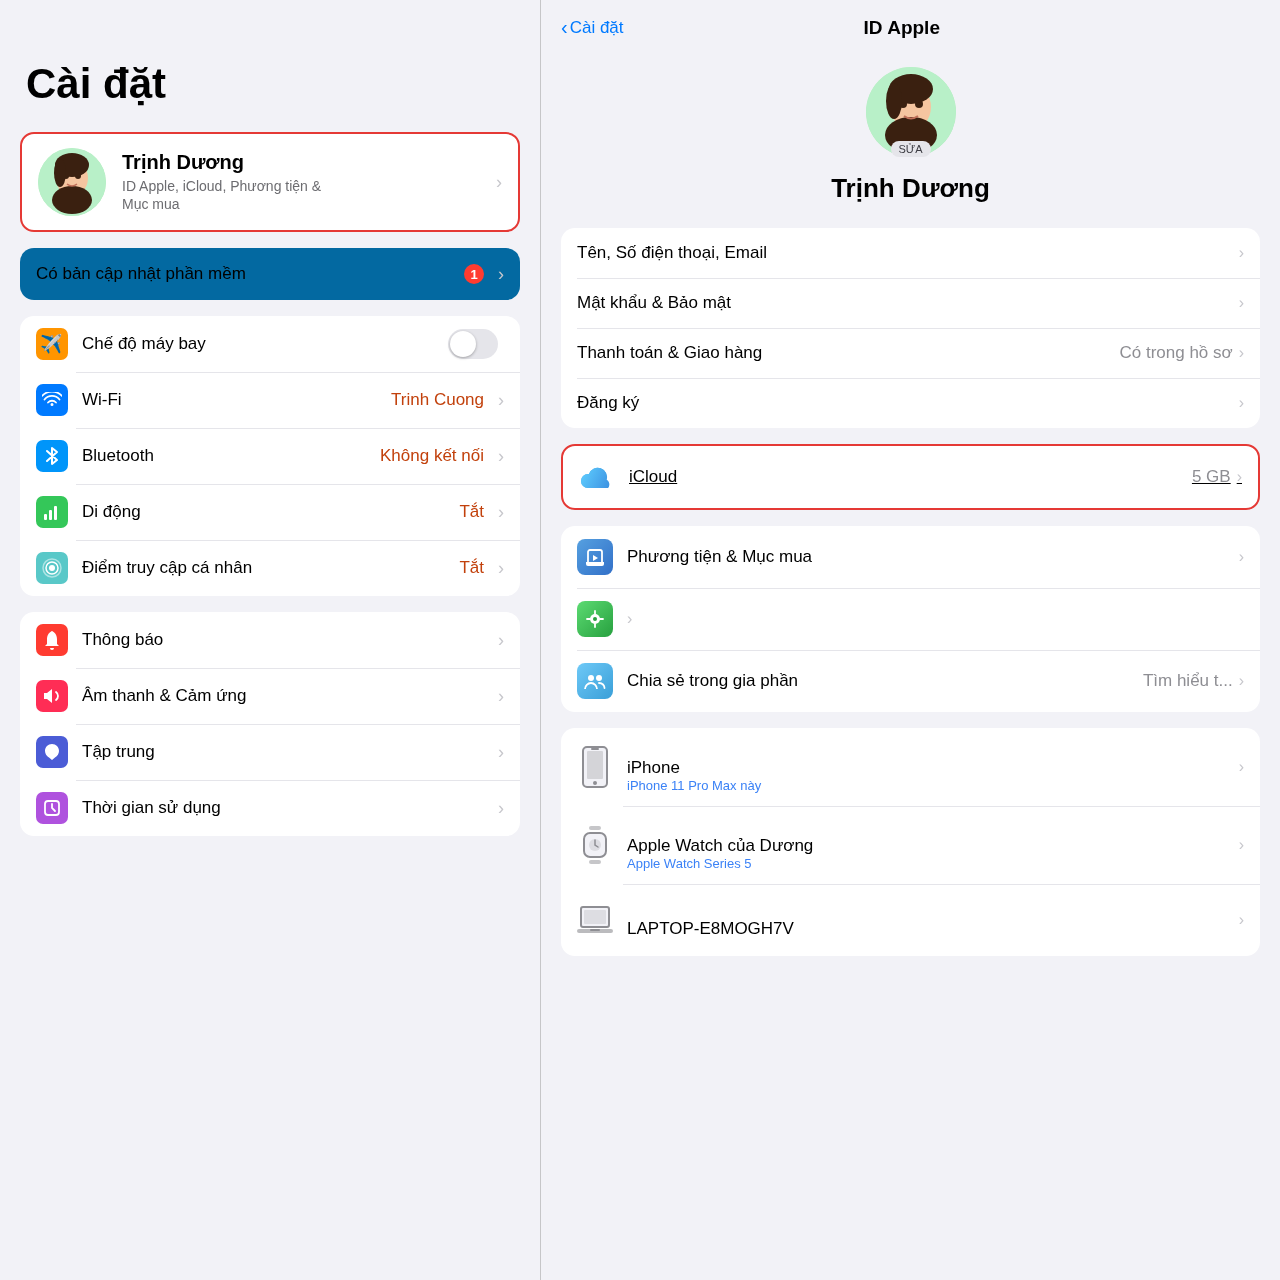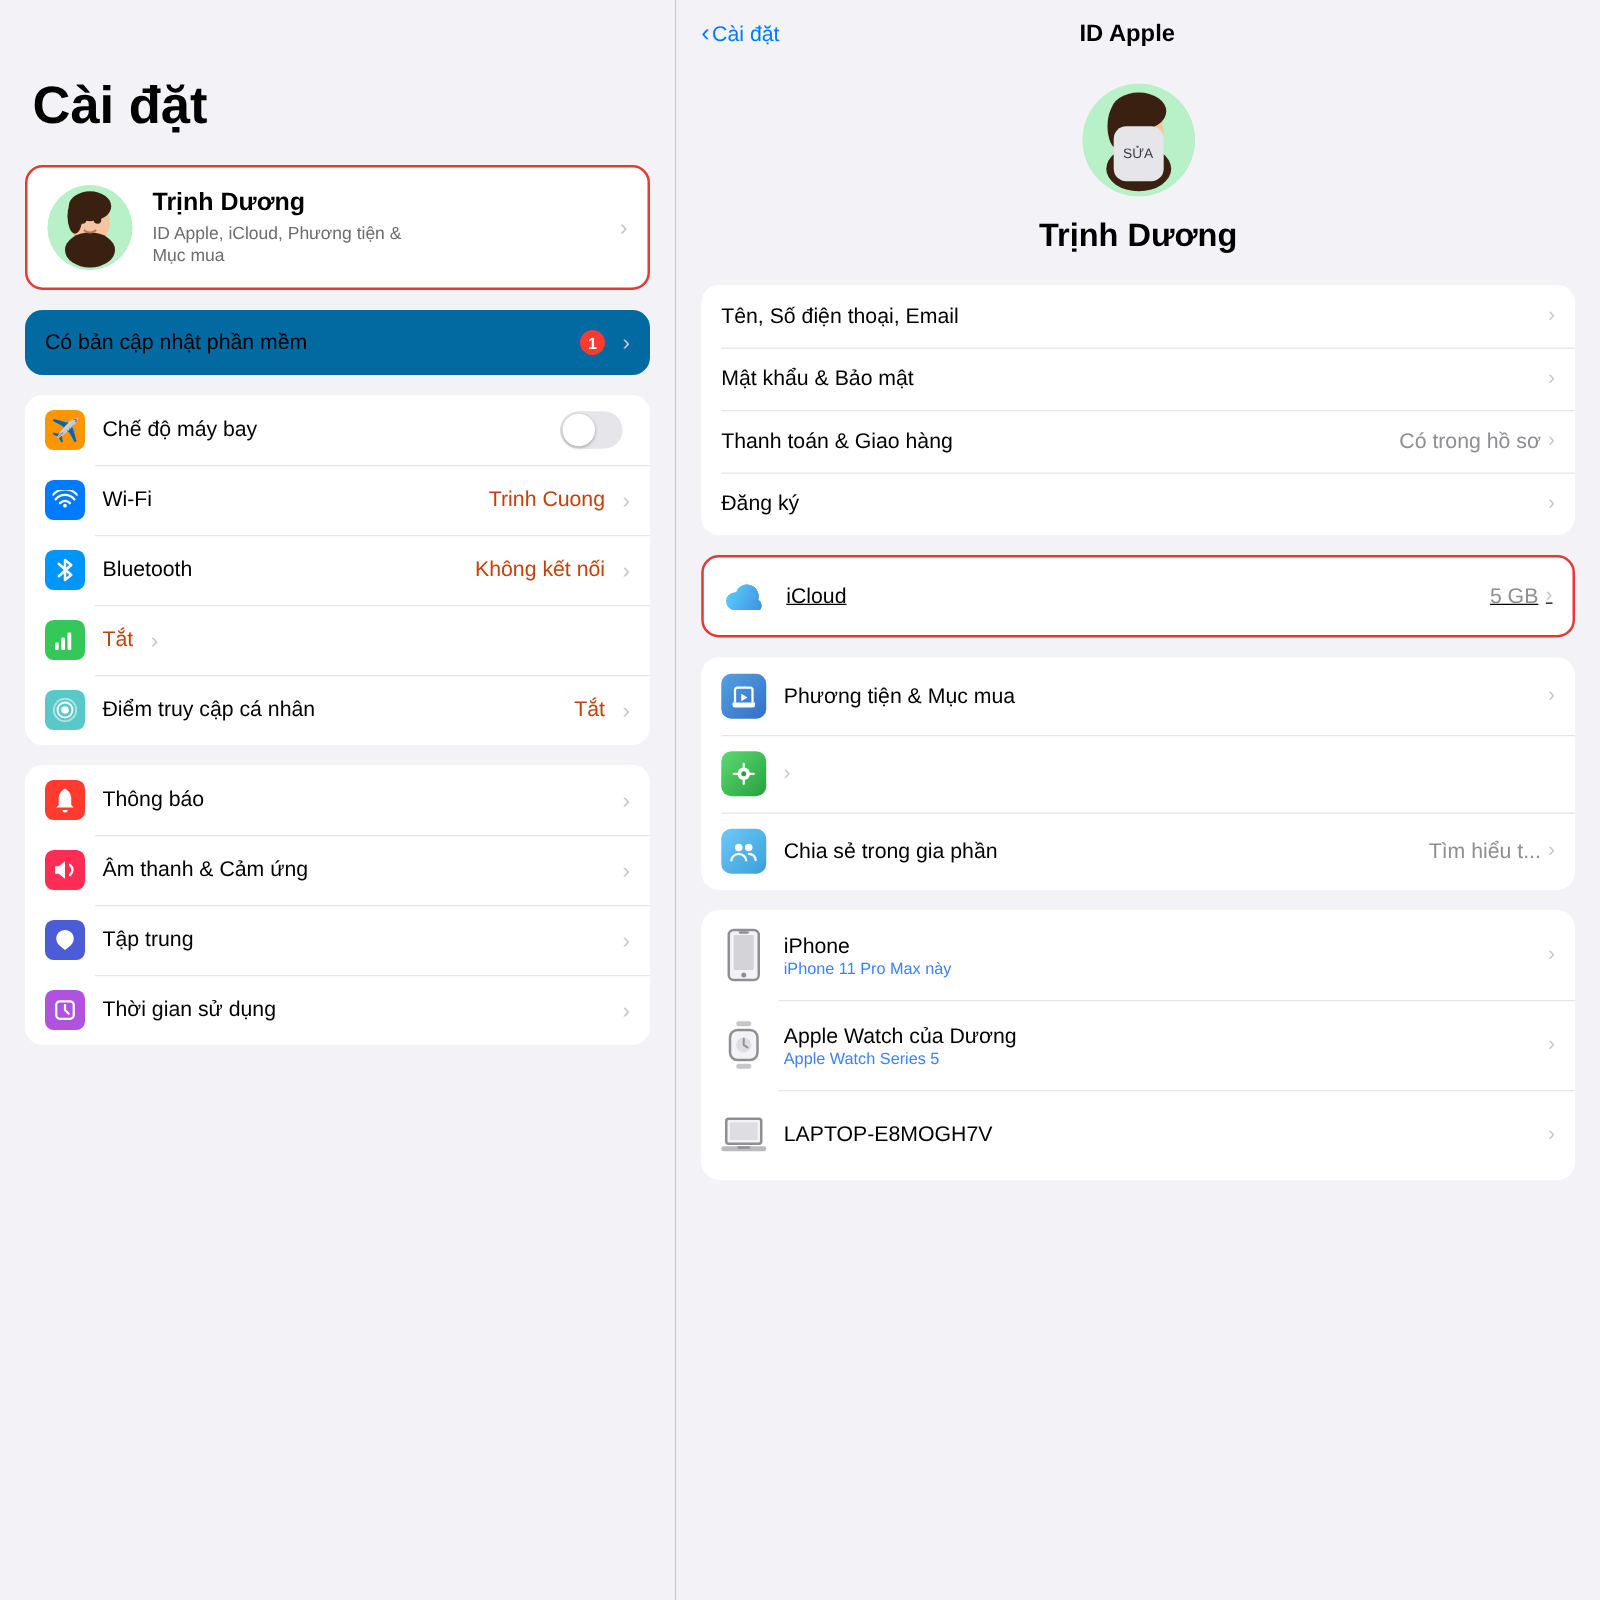--- a/index.html
+++ b/index.html
@@ -250,26 +250,26 @@
       background: radial-gradient(circle at 40% 35%, #c8f5d0, #a8e6b4);
       display: flex;
       align-items: center;
       justify-content: center;
       font-size: 58px;
       overflow: hidden;
     }
 
     .edit-badge {
       position: absolute;
-      bottom: 12px;
+      bottom: 0;
       left: 50%;
       transform: translateX(-50%);
       background: #e5e5ea;
       border-radius: 10px;
-      padding: 16px 8px;
+      padding: 2px 8px;
       font-size: 11px;
       font-weight: 500;
       color: #3c3c43;
       white-space: nowrap;
     }
 
     .right-name {
       font-size: 26px;
       font-weight: 600;
       color: #000;
@@ -369,20 +369,21 @@
       height: 46px;
       margin-right: 14px;
       flex-shrink: 0;
       display: flex;
       align-items: center;
       justify-content: center;
     }
 
     .device-info {
       flex: 1;
+      margin-top: 17px;
     }
 
     .device-name {
       font-size: 17px;
       color: #000;
     }
 
     .device-sub {
       font-size: 13px;
       color: #3b82f6;
@@ -470,20 +471,21 @@
     </div>
 
     <div class="settings-row">
       <div class="row-icon" style="background:#34c759;">
         <svg width="20" height="20" viewBox="0 0 20 20" fill="none" xmlns="http://www.w3.org/2000/svg">
           <rect x="2" y="12" width="3" height="6" rx="1" fill="white"></rect>
           <rect x="7" y="8" width="3" height="10" rx="1" fill="white"></rect>
           <rect x="12" y="4" width="3" height="14" rx="1" fill="white"></rect>
         </svg>
       </div>
+      <div class="row-label">Di động</div>
       <div class="row-value">Tắt</div>
       <span class="chevron">›</span>
     </div>
 
     <div class="settings-row">
       <div class="row-icon" style="background:#59c8c8;">
         <svg width="20" height="20" viewBox="0 0 20 20" fill="none" xmlns="http://www.w3.org/2000/svg">
           <circle cx="10" cy="10" r="3" fill="white"></circle>
           <circle cx="10" cy="10" r="6" stroke="white" stroke-width="1.5" fill="none"></circle>
           <circle cx="10" cy="10" r="9" stroke="white" stroke-width="1.5" fill="none" opacity="0.5"></circle>

